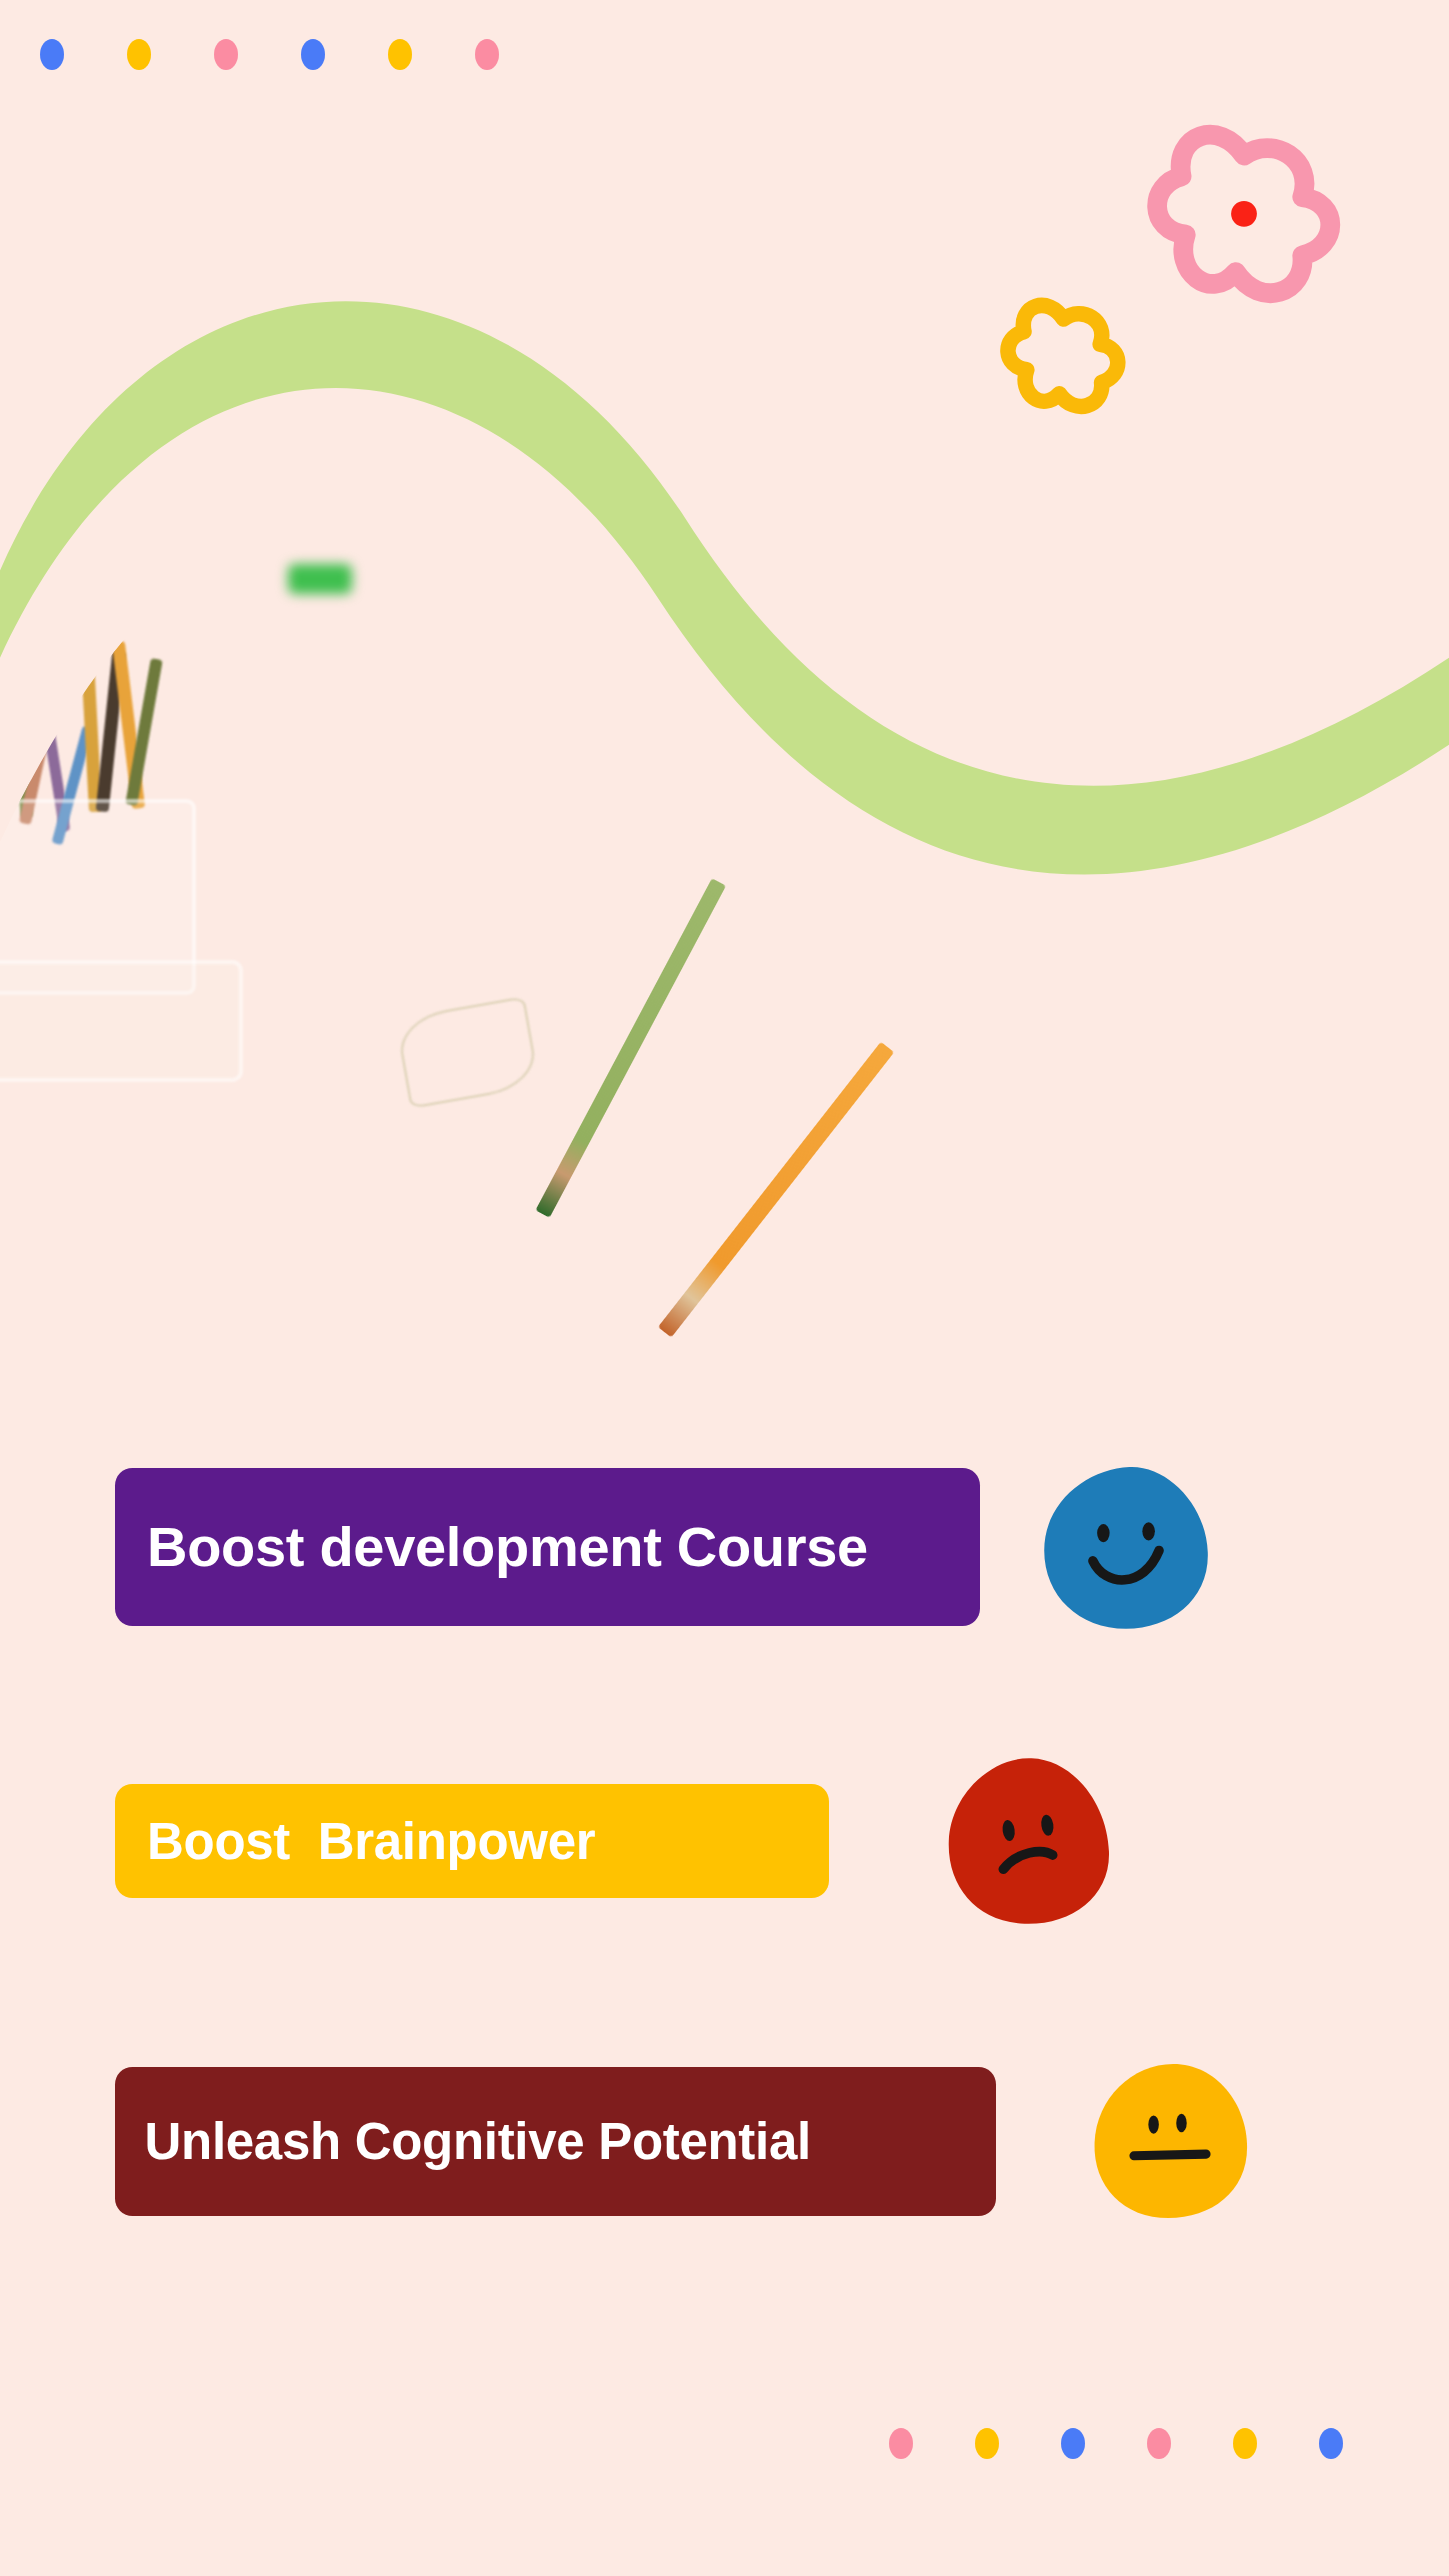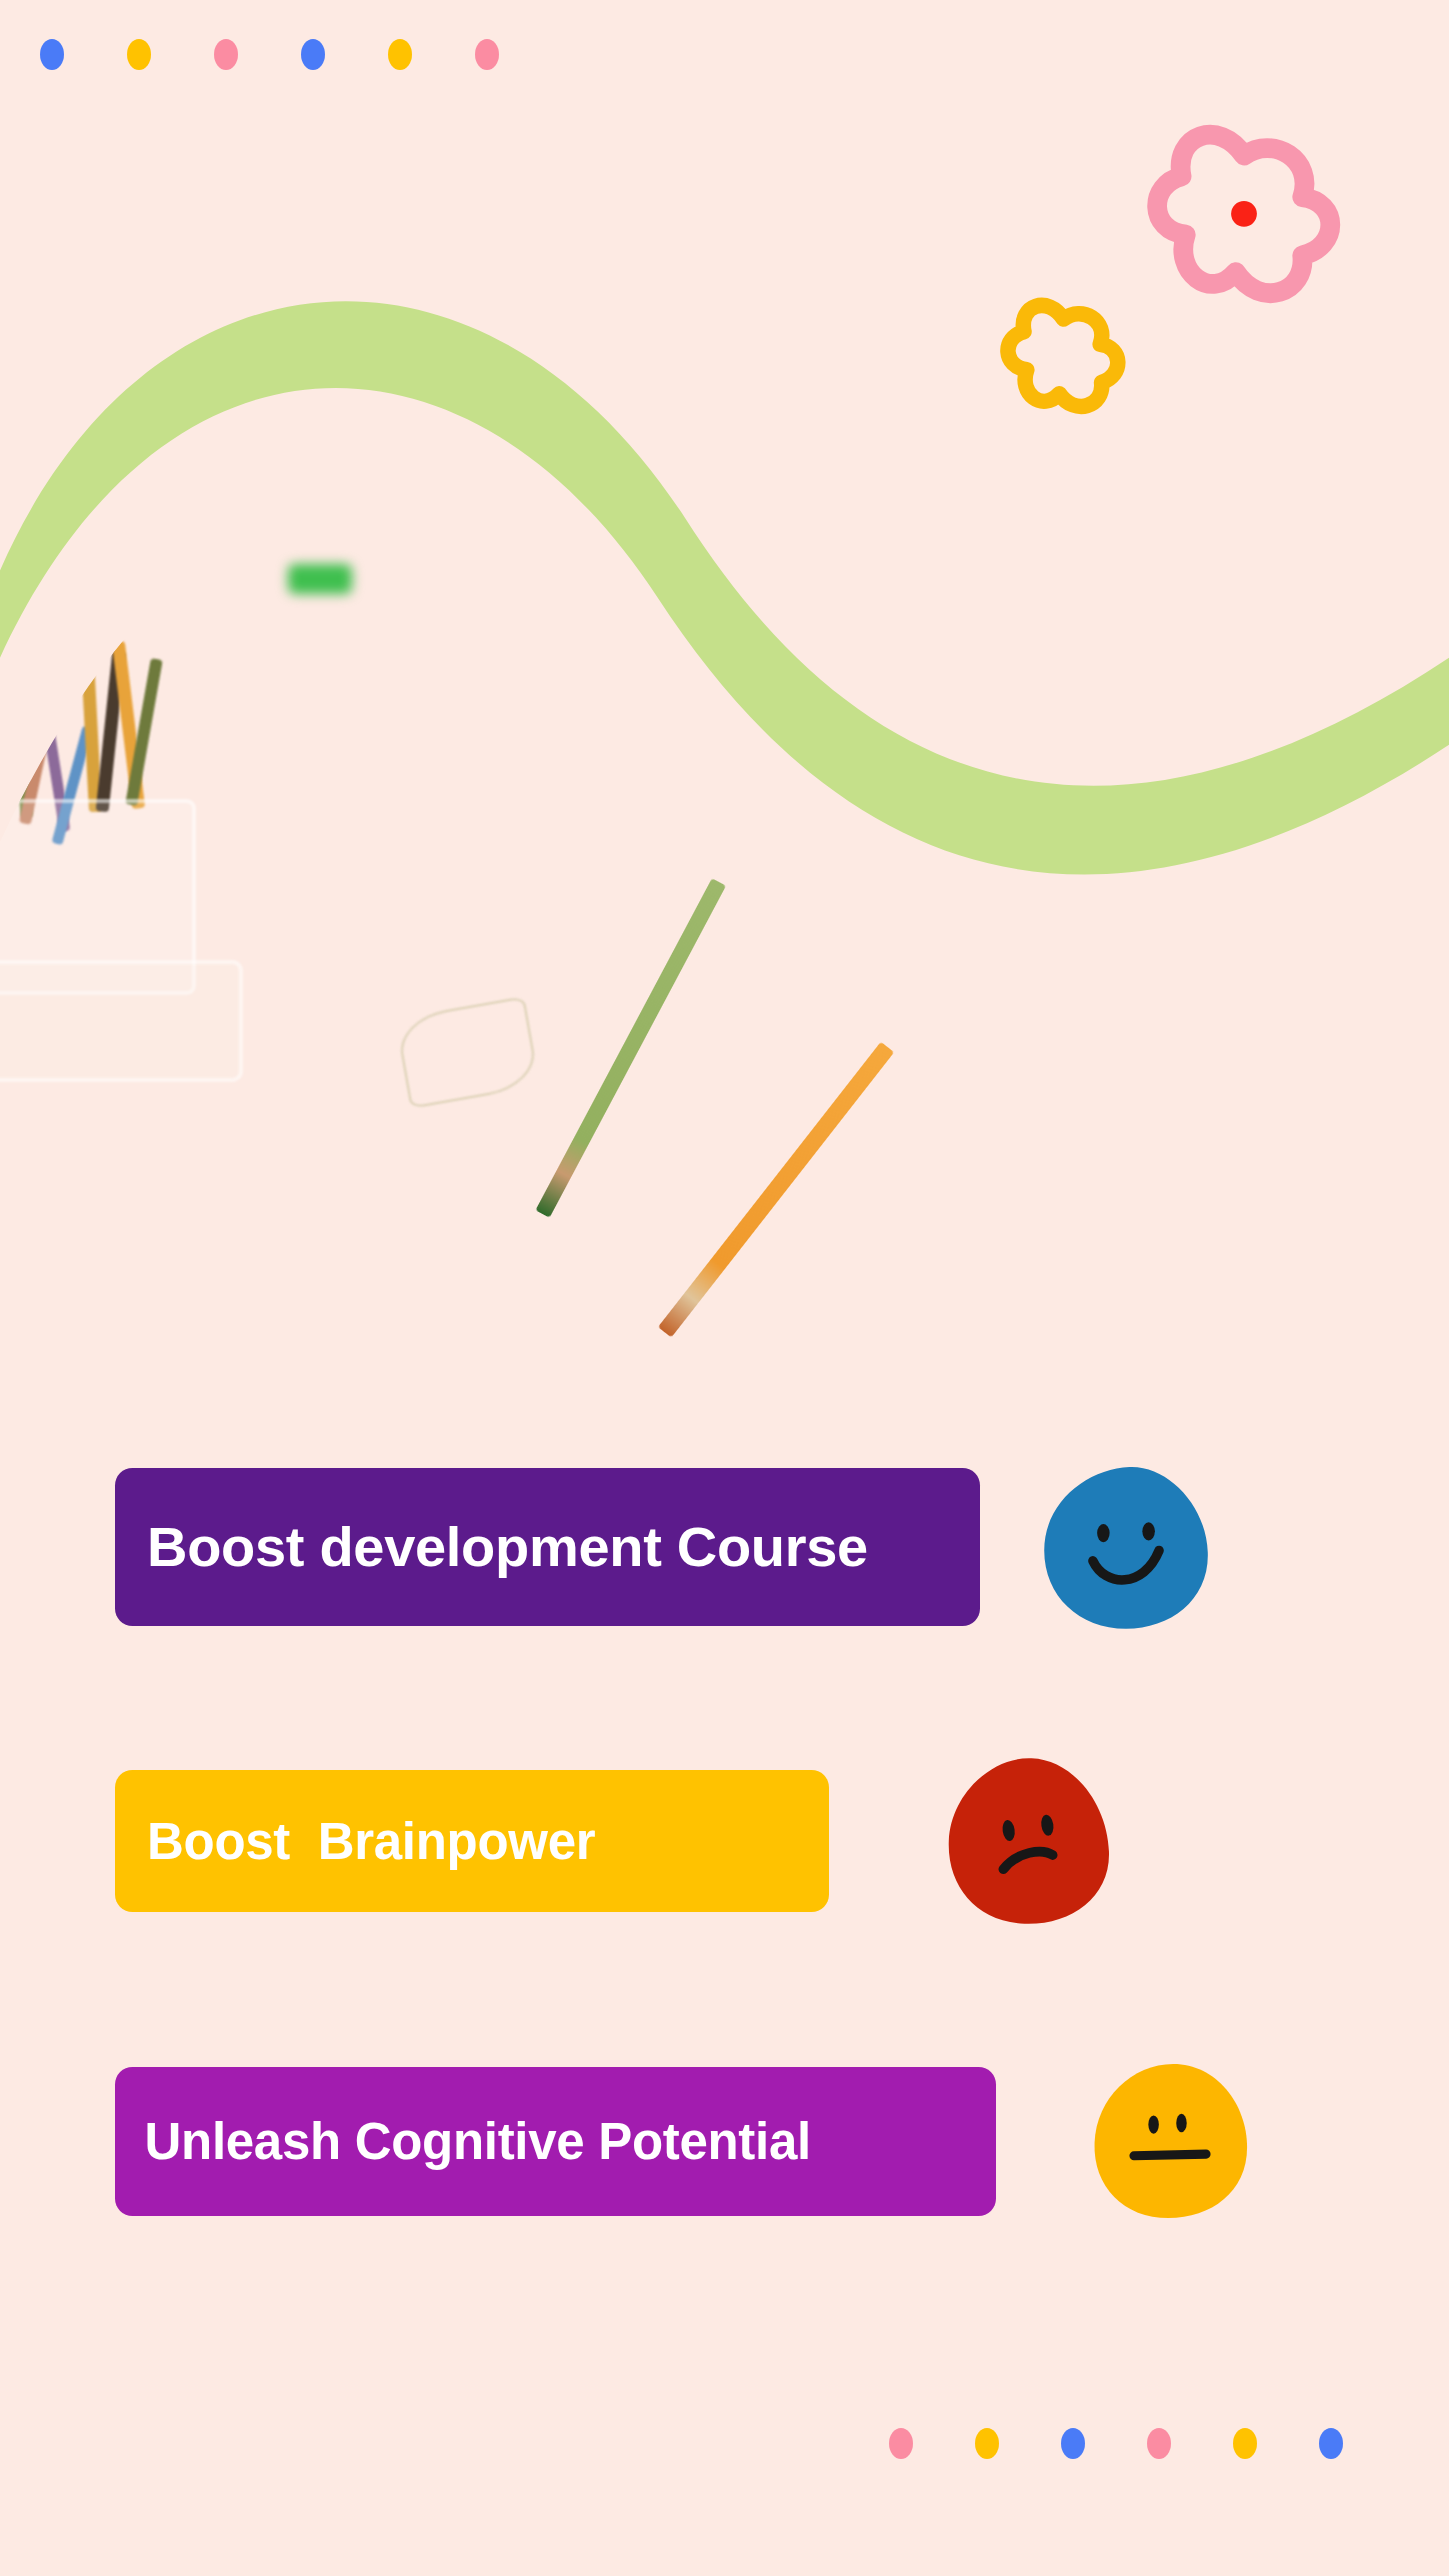--- a/index.html
+++ b/index.html
@@ -118,21 +118,21 @@
     align-items: center;
     border-radius: 17.4px;
     box-sizing: border-box;
     color: #ffffff;
     font-weight: 700;
     letter-spacing: -0.3px;
     white-space: pre;
     line-height: 1;
   }
   #pill-1 { width: 865px; height: 158px; padding-left: 32px; font-size: 56px; background: #5C1B8C; }
-  #pill-2 { width: 714px; height: 142px; padding-left: 32px; font-size: 51px; background: #FFC200; }
+  #pill-2 { width: 714px; height: 114px; padding-left: 32px; font-size: 51px; background: #FFC200; }
   #pill-3 { width: 881px; height: 149px; padding-left: 29.5px; font-size: 51px; background: #FB8CA2; }
 
   .emoji {
     position: relative;
     flex: 0 0 auto;
   }
   #emoji-1 { width: 188px; height: 174px; margin-left: 52px; }
   #emoji-2 { width: 176px; height: 180px; margin-left: 111px; }
   #emoji-3 { width: 174px; height: 164px; margin-left: 87px; }
   .emoji svg { width: 100%; height: 100%; display: block; }
@@ -227,21 +227,21 @@
     <svg viewBox="0 0 100 100">
       <path d="M52 3 C 76 4, 95 29, 96 56 C 97 82, 74 98, 48 97 C 21 96, 4 76, 5 50 C 6 24, 29 2, 52 3 Z" fill="#C62209"></path>
       <ellipse cx="39" cy="44" rx="3.4" ry="6" fill="#171717" transform="rotate(-8 39 44)"></ellipse>
       <ellipse cx="61" cy="41" rx="3.4" ry="6" fill="#171717" transform="rotate(-8 61 41)"></ellipse>
       <path d="M36 66 C 44 56, 58 54, 64 58" fill="none" stroke="#171717" stroke-width="5.5" stroke-linecap="round"></path>
     </svg>
   </div>
 </div>
 
 <div class="row" id="row-3">
-  <div class="pill" id="pill-3" style="background: #a21caf; color: rgb(255, 255, 255);">Unleash Cognitive Potential</div>
+  <div class="pill" id="pill-3" style="background: #7f1d1d; color: rgb(255, 255, 255);">Unleash Cognitive Potential</div>
   <div class="emoji" id="emoji-3">
     <svg viewBox="0 0 100 100">
       <path d="M52 3 C 78 3, 97 27, 97 54 C 97 81, 75 97, 49 97 C 22 97, 3 78, 4 51 C 5 24, 27 3, 52 3 Z" fill="#FDB600"></path>
       <ellipse cx="40" cy="40" rx="3.2" ry="5.6" fill="#171717"></ellipse>
       <ellipse cx="57" cy="39" rx="3.2" ry="5.6" fill="#171717"></ellipse>
       <path d="M28 59 L 72 58" fill="none" stroke="#171717" stroke-width="5.5" stroke-linecap="round"></path>
     </svg>
   </div>
 </div>
 

